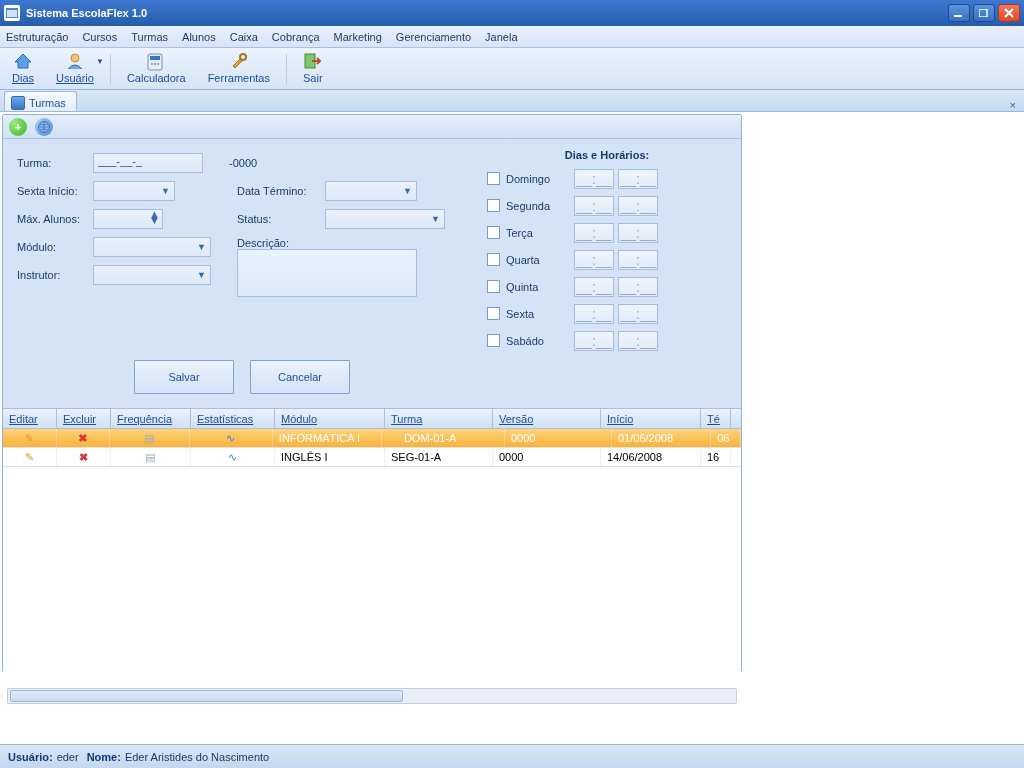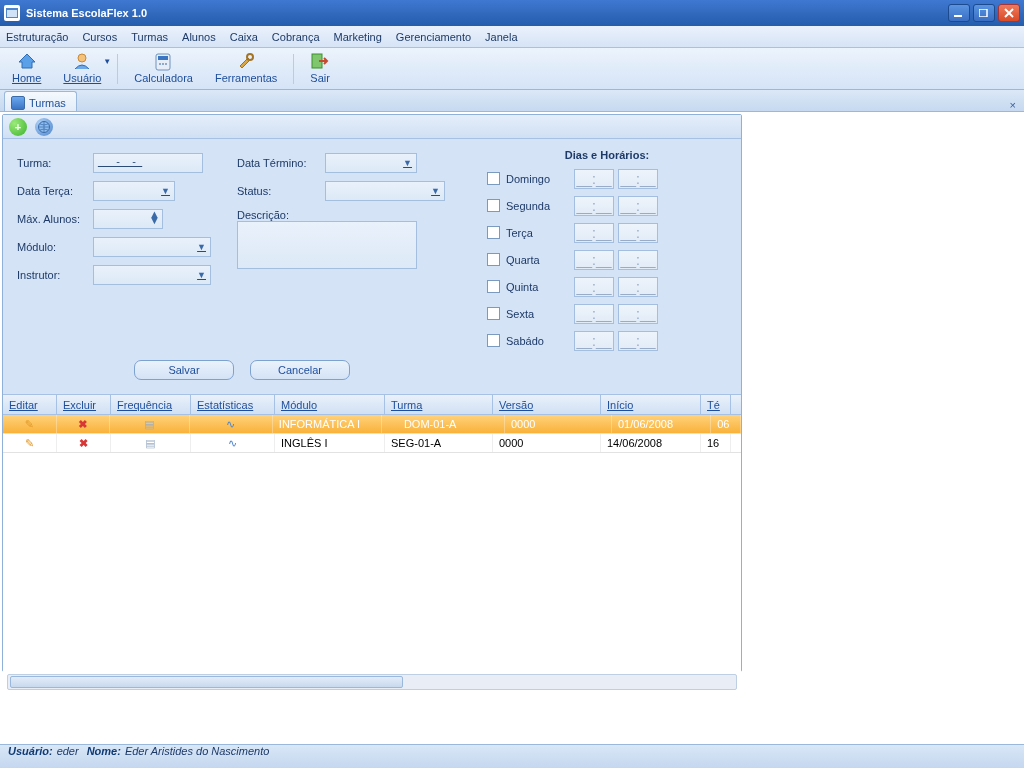--- a/index.html
+++ b/index.html
@@ -23,49 +23,49 @@
   .tab .tabicon { width:14px;height:14px; background:linear-gradient(#6aa8f0,#3a75c4); border:1px solid #3a6aa8; border-radius:2px;}
   .tabstrip .tabclose { margin-left:auto; padding:0 8px; color:#365f9e; cursor:pointer;}
   .panel { margin:2px; border:1px solid #8fb0d9; background:#d4e3f6; width:740px; height:558px; border-radius:2px; position:relative;}
   .panelhead { height:24px; background:linear-gradient(#e5eefb,#d0e0f4); border-bottom:1px solid #a7c1e4; display:flex; align-items:center; padding:0 6px; gap:8px;}
   .iconbtn { width:18px;height:18px;border-radius:9px;display:flex;align-items:center;justify-content:center;cursor:pointer;}
   .iconbtn.add { background:radial-gradient(circle at 30% 30%, #9bea7a, #3cb32d); color:#fff; font-weight:bold;}
   .iconbtn.glb { background:radial-gradient(circle at 30% 30%, #aed0f5, #4d86cf); }
   .form { padding:10px 14px 0 14px; }
   .frow { display:flex; align-items:center; height:28px; }
   .flabel { color:#1d3a68; }
-  .txt, .cmb, .num, .txa { background:linear-gradient(#e9f1fb,#dde9f7); border:1px solid #a3bede; height:20px; padding:1px 4px; color:#2b4c76;text-decoration:underline;}
+  .txt, .cmb, .num, .txa { background:linear-gradient(#e9f1fb,#dde9f7); border:1px solid #a3bede; height:20px; padding:1px 4px; color:#2b4c76;}
   .cmb { display:flex; align-items:center; justify-content:flex-end; }
   .cmb .arrow { color:#3a6aa8; font-size:9px; }
   .num { display:flex; align-items:center; justify-content:flex-end; position:relative;}
   .num .spin { position:absolute; right:2px; top:1px; display:flex; flex-direction:column; font-size:6px; line-height:6px; color:#3a6aa8;}
   .txa { height:48px; width:180px;}
   .suffix { color:#1d3a68; margin-left:8px;}
   .sectiontitle { font-weight:bold; color:#1d3a68; text-align:center; }
   .days { padding-top:4px;}
   .dayrow { display:flex; align-items:center; height:27px; }
   .chk { width:13px;height:13px;border:1px solid #7a9ac0;background:#fff;margin-right:6px;}
   .time { width:40px;height:20px;background:linear-gradient(#eef4fb,#e1ebf7);border:1px solid #a3bede; color:#94a9c4; display:flex;align-items:center;justify-content:center; font-size:14px; margin-left:4px;}
   .btnrow { display:flex; gap:16px; justify-content:center; padding:6px 0 10px 0; margin-left:-260px;}
-  .btn { width:100px;height:20px;border:1px solid #7ea2cf;background:linear-gradient(#eaf2fc,#d4e3f6);color:#1d4e9c;border-radius:7px;display:flex;align-items:center;justify-content:center;cursor:pointer;}
+  .btn { width:100px;height:34px;border:1px solid #7ea2cf;background:linear-gradient(#eaf2fc,#d4e3f6);color:#1d4e9c;border-radius:1px;display:flex;align-items:center;justify-content:center;cursor:pointer;}
   .grid { margin-top:4px; background:#fff; border-top:1px solid #a7c1e4; height:300px; position:relative;}
   .ghead { display:flex; height:20px; background:linear-gradient(#eaf1fb,#d0e0f4); border-bottom:1px solid #a7c1e4;}
   .gh { border-right:1px solid #a7c1e4; color:#1d4e9c; display:flex;align-items:center;padding:0 6px; text-decoration:underline; cursor:pointer;}
   .gr { display:flex; height:19px; border-bottom:1px solid #e2e2e2;}
   .gr.sel { background:linear-gradient(#ffd27a,#f9b23a); color:#fff;}
   .gc { border-right:1px solid #eee; display:flex;align-items:center;justify-content:center; padding:0 6px;}
   .gc.left { justify-content:flex-start;}
   .gr.sel .gc { border-right-color:rgba(255,255,255,0.3); color:#fff;}
   .pencil { color:#e29a2b;}
   .redx { color:#d93636; font-weight:bold;}
   .doc { color:#9caec6;}
   .stat { color:#4d86cf;}
   .hscroll { position:absolute; left:4px; right:4px; bottom:4px; height:16px; background:#e9eef6; border:1px solid #bfcfe3; border-radius:2px; display:flex; align-items:center;}
   .hscroll .thumb { height:12px; width:54%; margin-left:2px; background:linear-gradient(#e3ecf8,#c8d9ef); border:1px solid #9ab7dc; border-radius:2px;}
-  .statusbar { height:24px; background:linear-gradient(#d9e7f7,#c4d7ef); border-top:1px solid #9ab7dc; display:flex; padding:0 8px; color:#1d3a68; position:absolute; bottom:0; left:0; right:0;font-style:italic;}
+  .statusbar { height:24px; background:linear-gradient(#d9e7f7,#c4d7ef); border-top:1px solid #9ab7dc; display:flex; align-items:center; padding:0 8px; color:#1d3a68; position:absolute; bottom:0; left:0; right:0;}
   .statusbar b { color:#103a73; margin-right:4px;}
   svg { display:block; }
 </style>
 </head>
 <body>
 
 <div class="titlebar">
   <span class="ticon">
     <svg width="12" height="10">
         <rect width="12" height="10" fill="#4d86cf"></rect>
@@ -106,21 +106,21 @@
   <span>Janela</span>
 </div>
 
 <div class="toolbar">
   <div class="toolbtn">
     <span class="ticon">
         <svg width="18" height="16">
           <polygon points="9,1 17,9 14,9 14,15 4,15 4,9 1,9" fill="#5aa0e8" stroke="#2f6db5"></polygon>
         </svg>
       </span>
-    <span>Home</span>
+    <span>Dias</span>
   </div>
   <div class="toolbtn" style="text-decoration:underline;">
     <span class="ticon">
         <svg width="18" height="16">
           <circle cx="9" cy="5" r="4" fill="#f4c27a" stroke="#c98a38"></circle>
           <path d="M2 16 Q9 8 16 16" fill="#6da8e8" stroke="#2f6db5"></path>
         </svg>
       </span>
     <span>Usuário</span>
     <span class="dd">▼</span>
@@ -181,21 +181,21 @@
 
     <div class="form">
       <div style="display:flex;">
 
         <div style="width:220px;">
           <div class="frow">
             <span class="flabel" style="width:76px;">Turma:</span>
             <span class="txt" style="width:110px;">___-__-_</span>
           </div>
           <div class="frow">
-            <span class="flabel" style="width:76px;">Data Terça:</span>
+            <span class="flabel" style="width:76px;">Sexta Início:</span>
             <span class="cmb" style="width:82px;">
                 <span class="arrow">▼</span>
               </span>
           </div>
           <div class="frow">
             <span class="flabel" style="width:76px;">Máx. Alunos:</span>
             <span class="num" style="width:70px;">
                 <span class="spin">
                   <span>▲</span>
                   <span>▼</span>
@@ -210,20 +210,23 @@
           </div>
           <div class="frow">
             <span class="flabel" style="width:76px;">Instrutor:</span>
             <span class="cmb" style="width:118px;">
                 <span class="arrow">▼</span>
               </span>
           </div>
         </div>
 
         <div style="width:220px;">
+          <div class="frow">
+            <span class="suffix" style="margin-left:-8px;">-0000</span>
+          </div>
           <div class="frow">
             <span class="flabel" style="width:88px;">Data Término:</span>
             <span class="cmb" style="width:92px;">
                 <span class="arrow">▼</span>
               </span>
           </div>
           <div class="frow">
             <span class="flabel" style="width:88px;">Status:</span>
             <span class="cmb" style="width:120px;">
                 <span class="arrow">▼</span>

